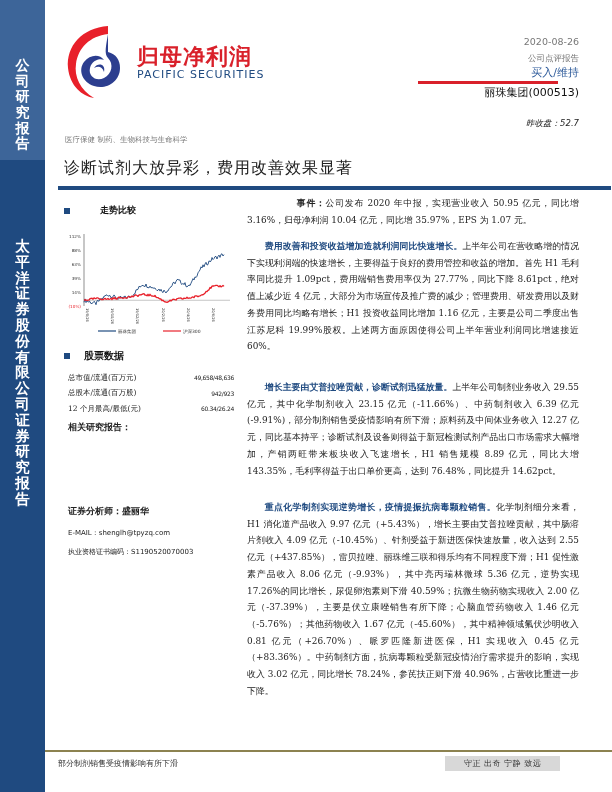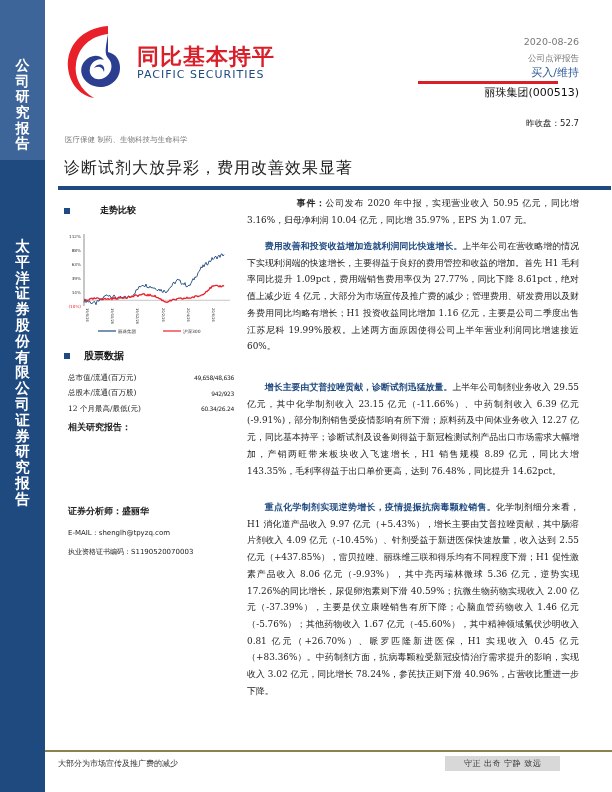--- a/index.html
+++ b/index.html
@@ -16,21 +16,21 @@
   .logo { position: absolute; left: 64px; top: 24px; width: 60px; height: 76px; }
   .brand-cn { position: absolute; left: 137px; top: 42px; font-family: "DejaVu Sans", sans-serif; font-size: 22px; font-weight: bold; color: #d9202a; letter-spacing: 1px; }
   .brand-en { position: absolute; left: 137px; top: 68px; font-family: "DejaVu Sans", sans-serif; font-size: 11px; color: #1f4a80; letter-spacing: 1px; }
 
   .meta { position: absolute; right: 33px; text-align: right; font-family: "DejaVu Sans", sans-serif; }
   .meta-date { top: 36px; font-size: 9.5px; color: #777; }
   .meta-type { top: 53px; font-size: 8.5px; color: #777; }
   .meta-rating { top: 65px; font-size: 11px; color: #2d5a9a; }
   .red-rule { position: absolute; left: 418px; top: 81px; width: 140px; height: 3px; background: #d9202a; }
   .meta-stock { top: 85px; font-size: 11px; color: #111; }
-  .meta-close { top: 118px; font-size: 8.5px; color: #222; }
+  .meta-close { top: 118px; font-size: 8.5px; color: #222; font-style: italic; }
 
   .industry { position: absolute; left: 65px; top: 135px; font-family: "DejaVu Sans", sans-serif; font-size: 7.5px; color: #777; }
   .title { position: absolute; left: 64px; top: 158px; font-size: 16px; color: #222; letter-spacing: 1px; }
   .title-rule { position: absolute; left: 58px; top: 186px; width: 553px; height: 4px; background: #1f4a80; }
 
   .sect-head { position: absolute; left: 64px; font-size: 9px; font-weight: bold; color: #111; display: flex; align-items: center; }
   .sect-sq { width: 6px; height: 6px; background: #1f4a80; margin-right: 14px; }
   .sect-head-1 { top: 204px; gap: 16px; }
   .sect-head-2 { top: 349px; font-size: 10px; }
 
@@ -90,21 +90,21 @@
     <span>究</span>
     <span>报</span>
     <span>告</span>
   </div>
 
 <svg class="logo" viewBox="0 0 60 76">
   <path d="M44 2 C 18 4, 2 22, 4 44 C 6 62, 18 72, 30 74 C 16 66, 10 52, 12 40 C 14 24, 26 12, 44 10 Z" fill="#e8202a"></path>
   <path d="M44 10 L 44 28 C 52 30, 56 36, 56 44 C 56 58, 42 66, 30 62 C 18 58, 14 46, 20 38 C 26 30, 36 30, 40 36 C 36 34, 28 36, 26 44 C 24 52, 32 58, 40 54 C 48 50, 50 40, 44 34 C 40 30, 42 22, 44 10 Z" fill="#2c3e8f"></path>
   <path d="M30 44 C 34 38, 42 40, 40 48 C 38 42, 34 42, 30 44 Z" fill="#2c3e8f"></path>
 </svg>
-<div class="brand-cn">同比基本持平</div>
+<div class="brand-cn">归母净利润</div>
 <div class="brand-en">PACIFIC SECURITIES</div>
 
 <div class="meta meta-date">2020-08-26</div>
 <div class="meta meta-type">公司点评报告</div>
 <div class="meta meta-rating">买入/维持</div>
 <div class="red-rule"></div>
 <div class="meta meta-stock">丽珠集团(000513)</div>
 <div class="meta meta-close">昨收盘：52.7</div>
 
 <div class="industry">医疗保健 制药、生物科技与生命科学</div>
@@ -173,14 +173,14 @@
   <p><span class="lead">费用改善和投资收益增加造就利润同比快速增长。</span><span>上半年公司在营收略增的情况下实现利润端的快速增长，主要得益于良好的费用管控和收益的增加。首先 H1 毛利率同比提升 1.09pct，费用端销售费用率仅为 27.77%，同比下降 8.61pct，绝对值上减少近 4 亿元，大部分为市场宣传及推广费的减少；管理费用、研发费用以及财务费用同比均略有增长；H1 投资收益同比增加 1.16 亿元，主要是公司二季度出售江苏尼科 19.99%股权。上述两方面原因使得公司上半年营业利润同比增速接近 60%。</span></p>
 </div>
 <div class="body-col p3">
   <p><span class="lead">增长主要由艾普拉唑贡献，诊断试剂迅猛放量。</span><span>上半年公司制剂业务收入 29.55 亿元，其中化学制剂收入 23.15 亿元（-11.66%）、中药制剂收入 6.39 亿元(-9.91%)，部分制剂销售受疫情影响有所下滑；原料药及中间体业务收入 12.27 亿元，同比基本持平；诊断试剂及设备则得益于新冠检测试剂产品出口市场需求大幅增加，产销两旺带来板块收入飞速增长，H1 销售规模 8.89 亿元，同比大增 143.35%，毛利率得益于出口单价更高，达到 76.48%，同比提升 14.62pct。</span></p>
 </div>
 <div class="body-col p4">
   <p><span class="lead">重点化学制剂实现逆势增长，疫情提振抗病毒颗粒销售。</span><span>化学制剂细分来看，H1 消化道产品收入 9.97 亿元（+5.43%），增长主要由艾普拉唑贡献，其中肠溶片剂收入 4.09 亿元（-10.45%）、针剂受益于新进医保快速放量，收入达到 2.55 亿元（+437.85%），雷贝拉唑、丽珠维三联和得乐均有不同程度下滑；H1 促性激素产品收入 8.06 亿元（-9.93%），其中亮丙瑞林微球 5.36 亿元，逆势实现 17.26%的同比增长，尿促卵泡素则下滑 40.59%；抗微生物药物实现收入 2.00 亿元（-37.39%），主要是伏立康唑销售有所下降；心脑血管药物收入 1.46 亿元（-5.76%）；其他药物收入 1.67 亿元（-45.60%），其中精神领域氟伏沙明收入 0.81 亿元（+26.70%）、哌罗匹隆新进医保，H1 实现收入 0.45 亿元（+83.36%）。中药制剂方面，抗病毒颗粒受新冠疫情治疗需求提升的影响，实现收入 3.02 亿元，同比增长 78.24%，参芪扶正则下滑 40.96%，占营收比重进一步下降。</span></p>
 </div>
 
 <div class="footer-rule"></div>
-<div class="footer-left">大部分为市场宣传及推广费的减少</div>
+<div class="footer-left">部分制剂销售受疫情影响有所下滑</div>
 <div class="footer-right">守正 出奇 宁静 致远</div>
 
 </body></html>

